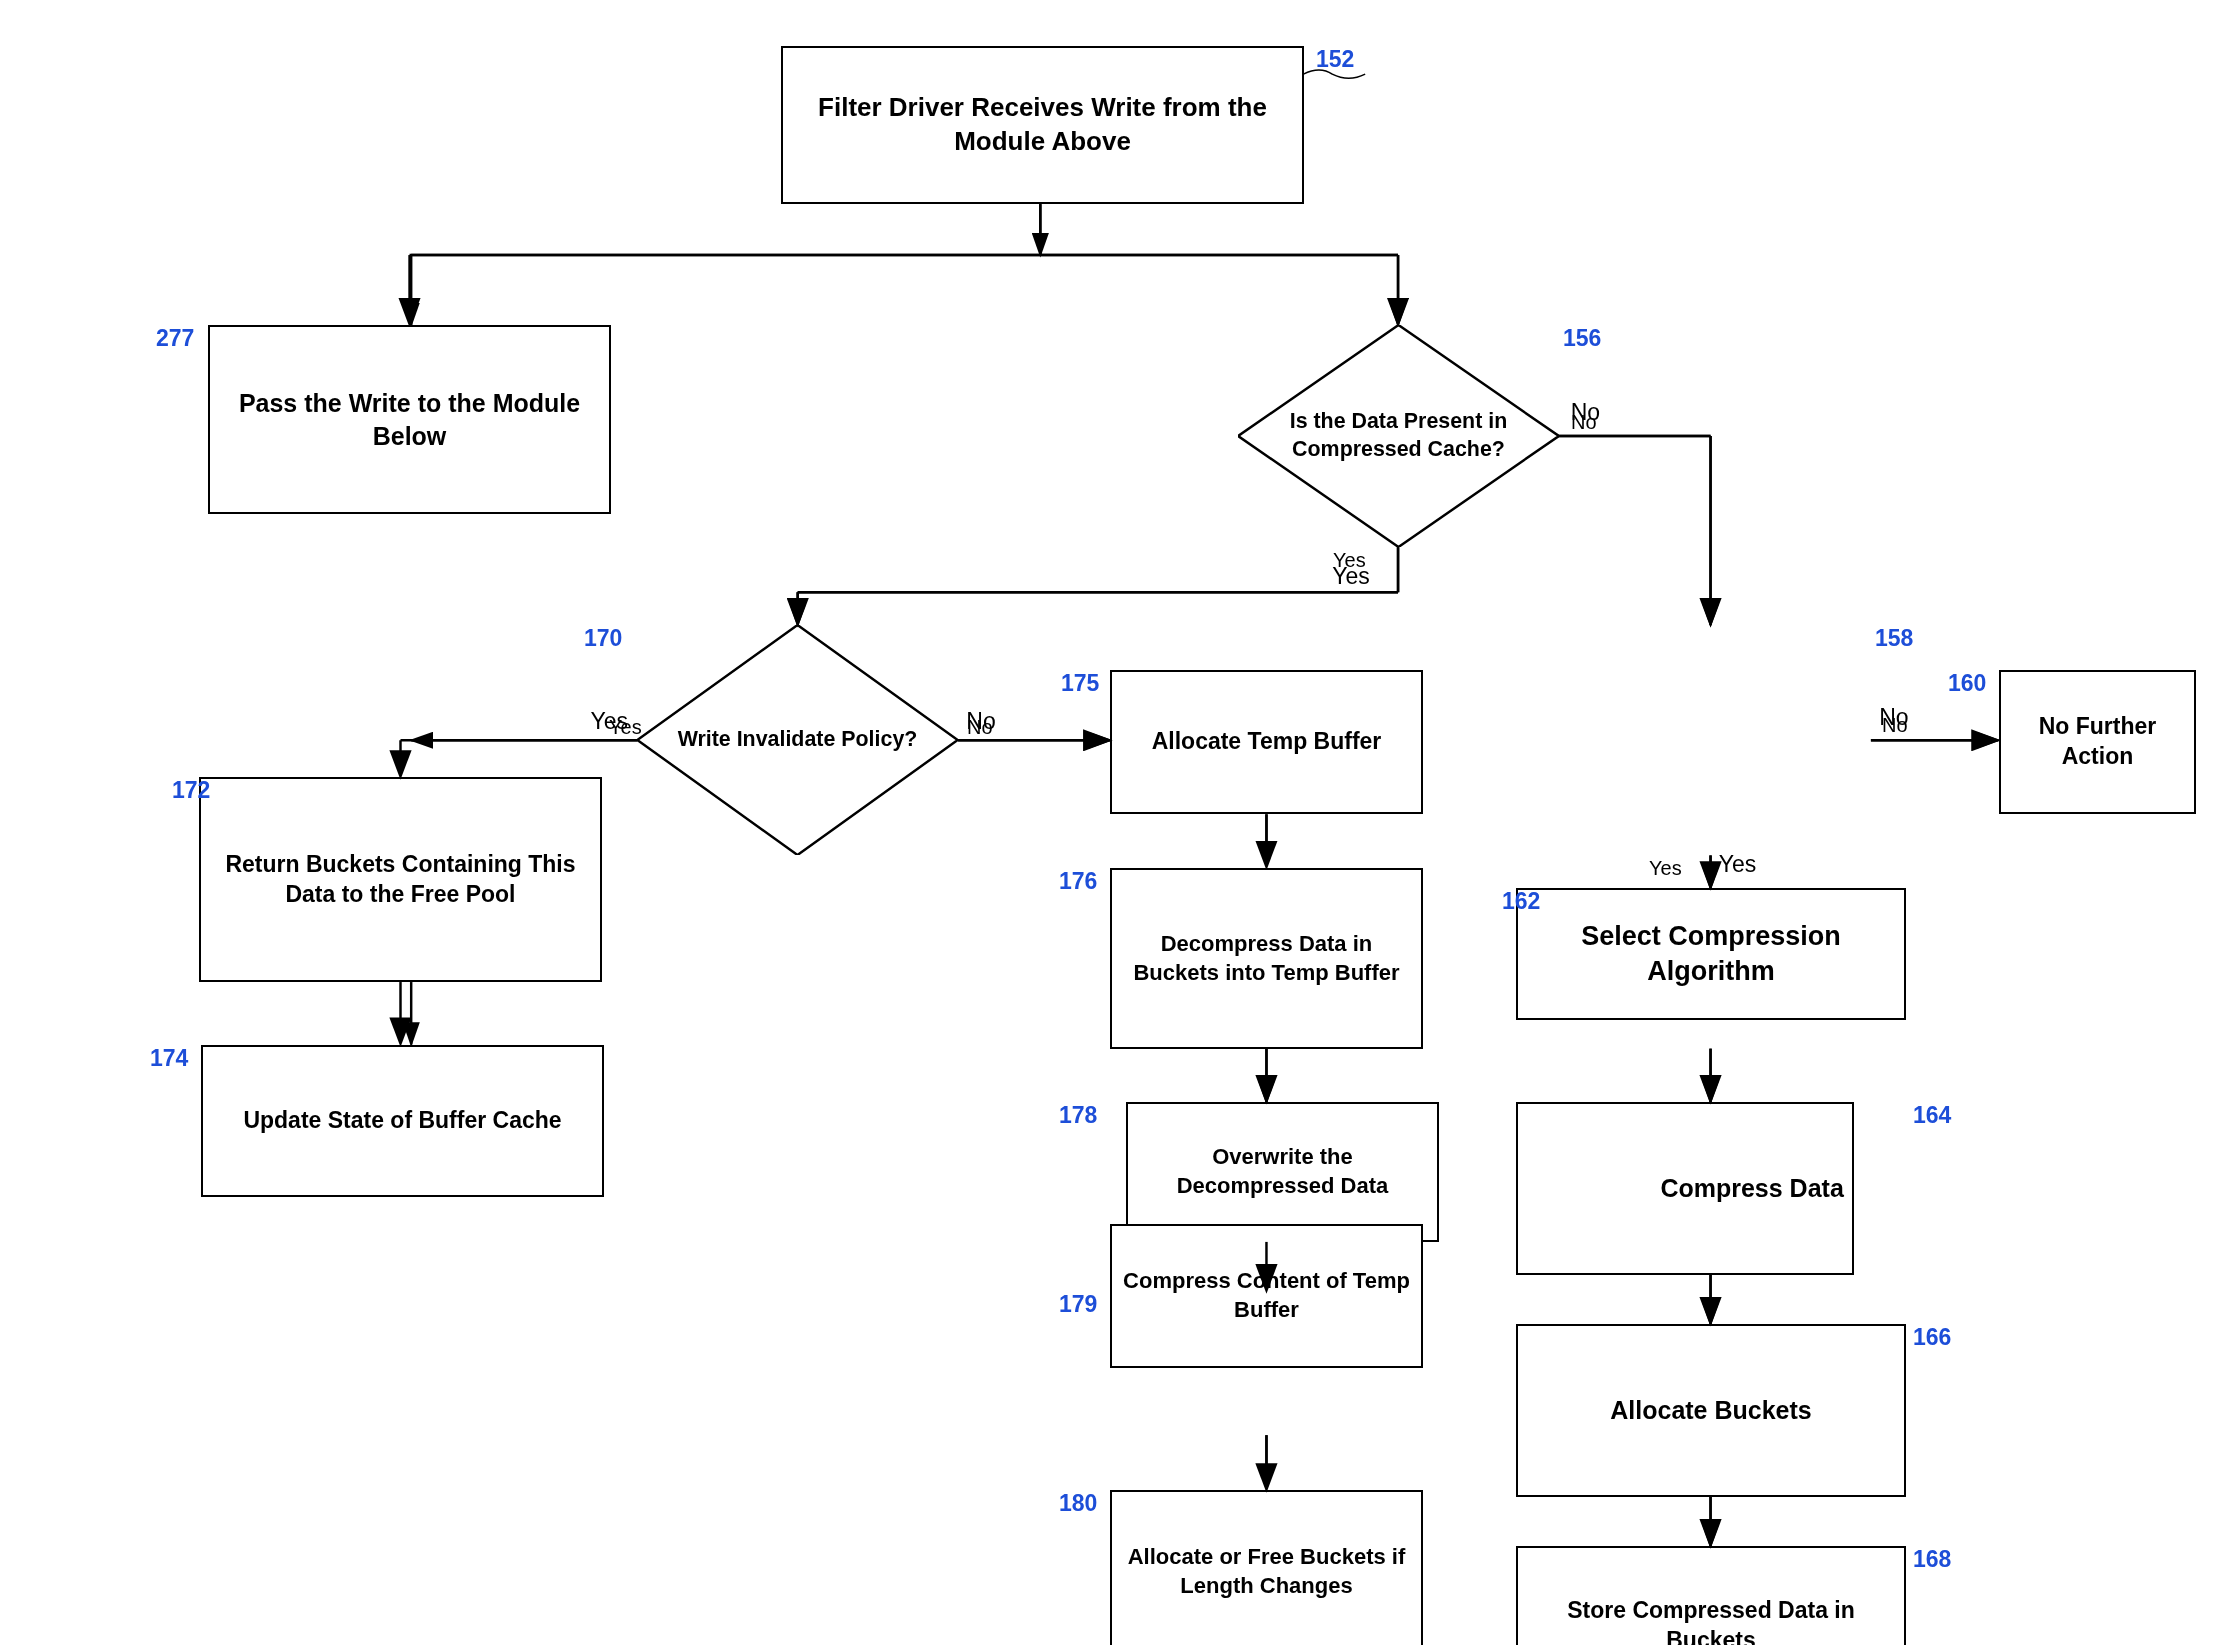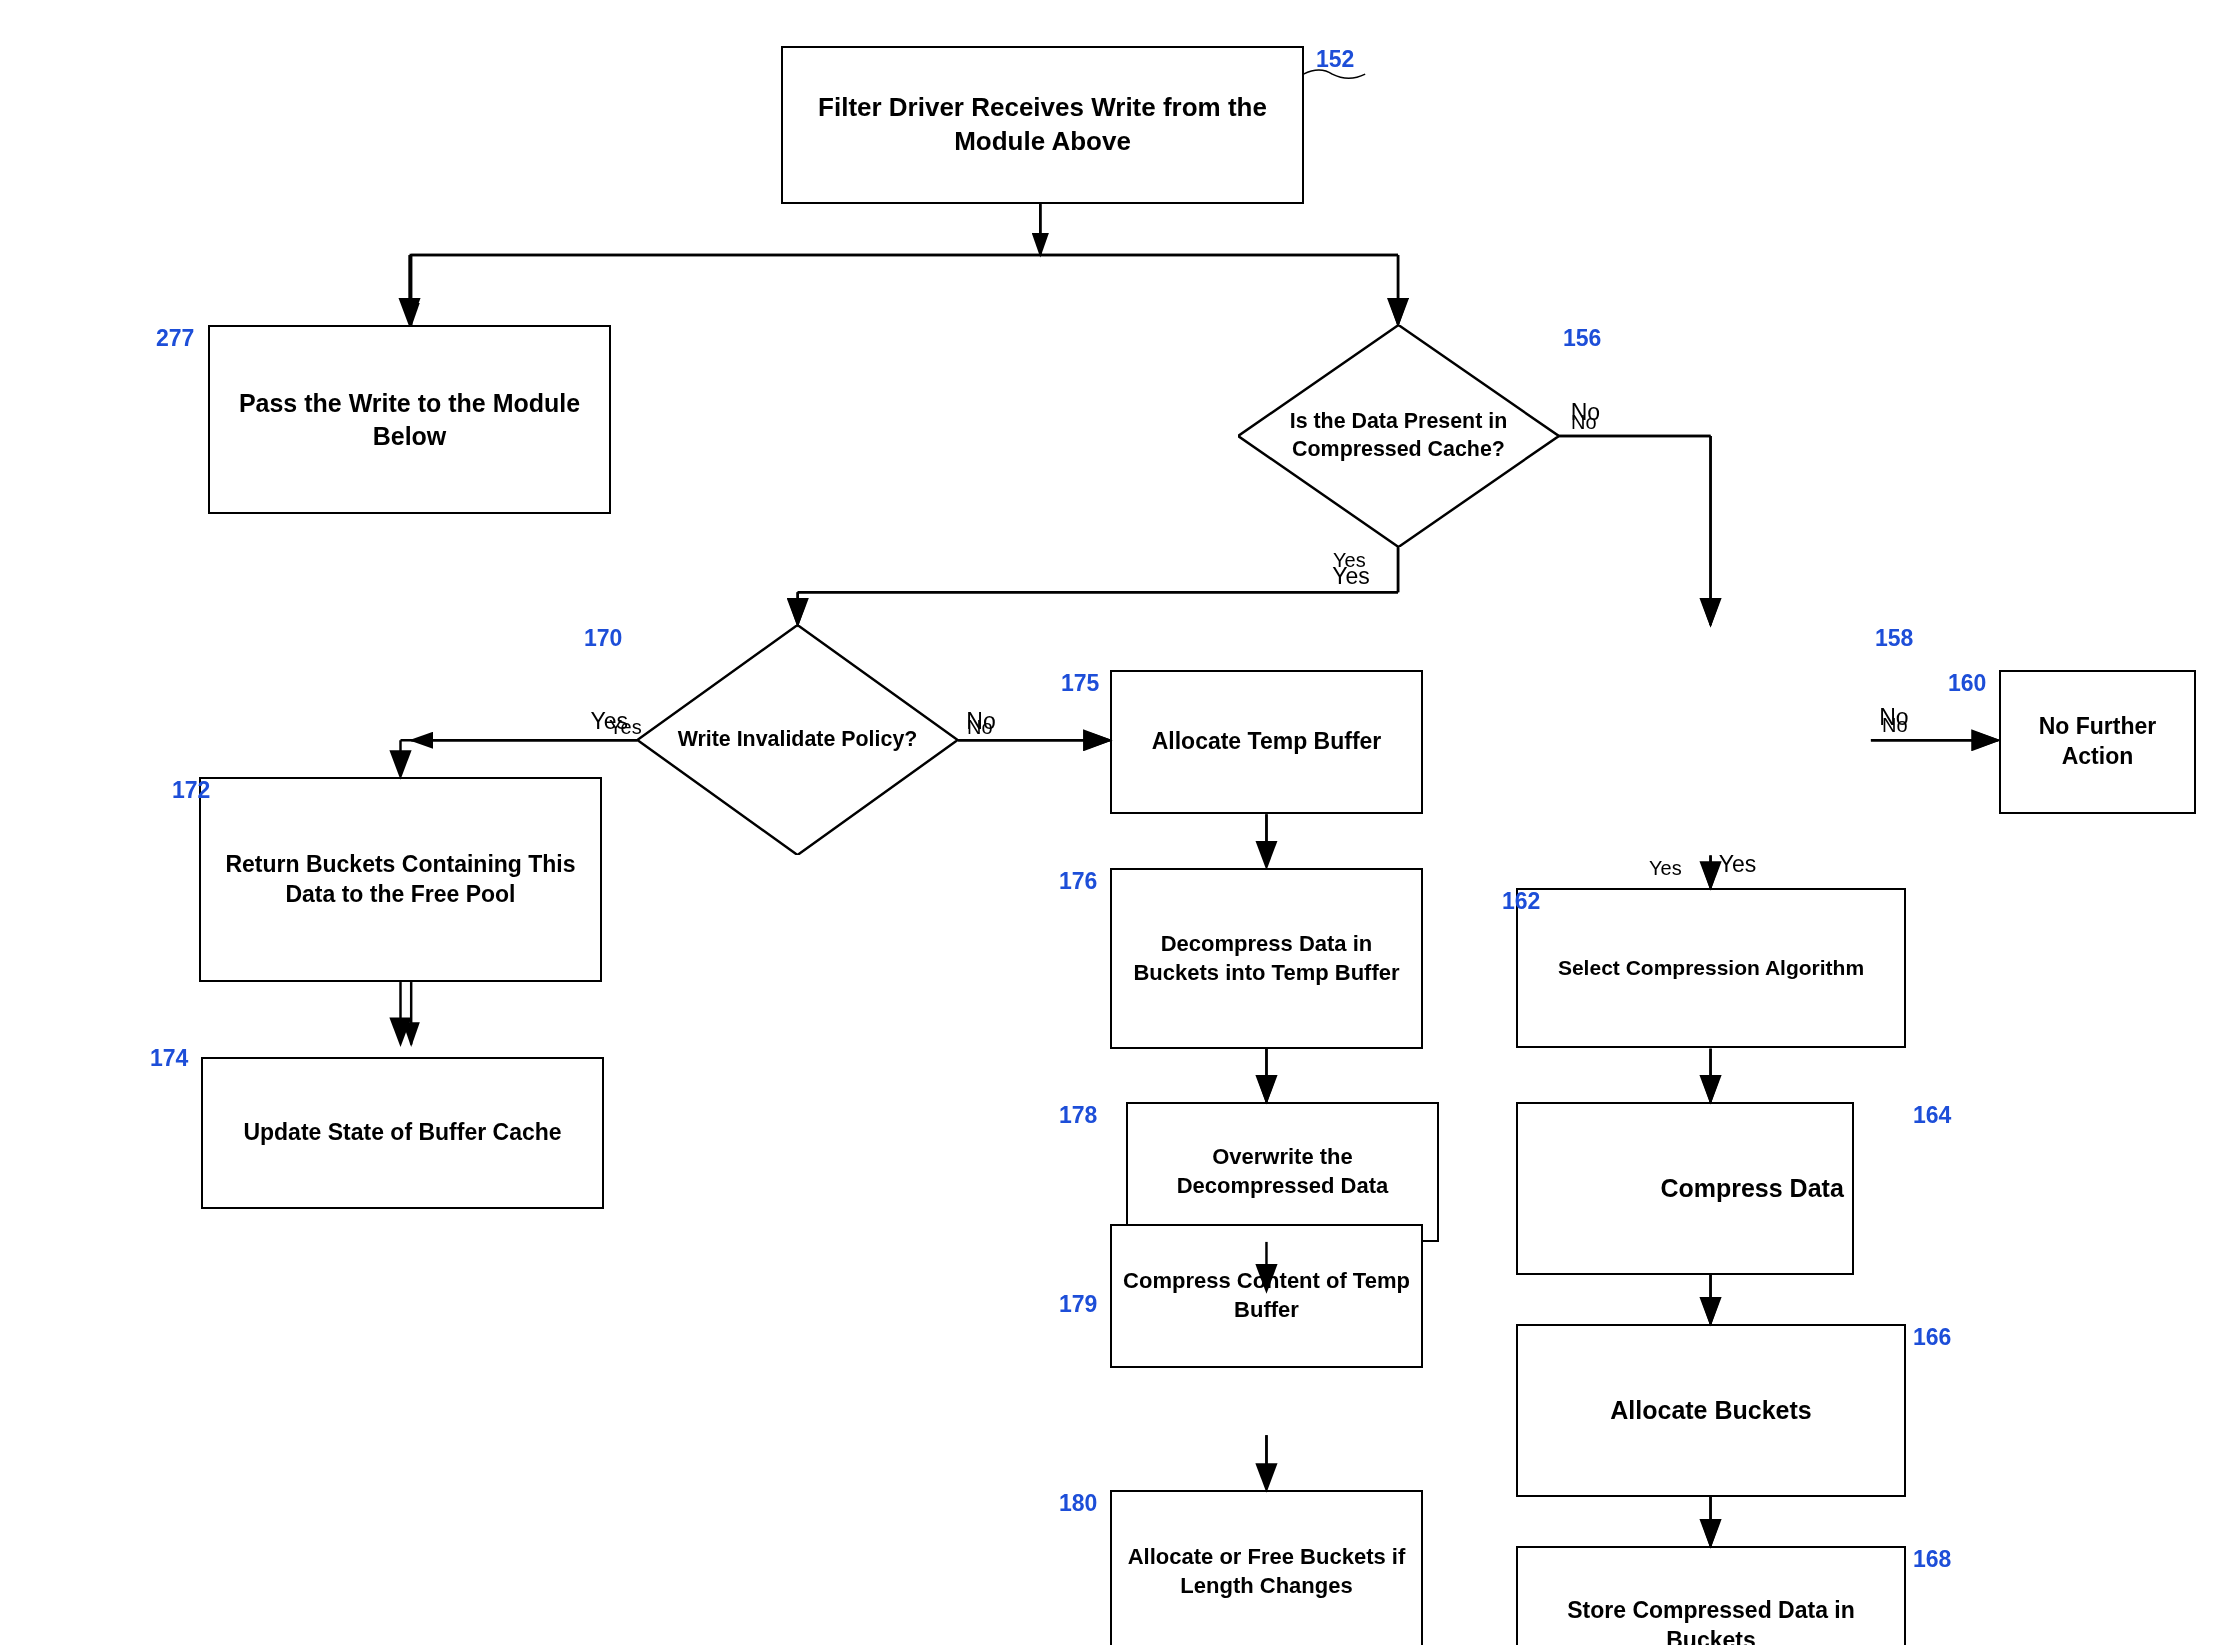--- a/index.html
+++ b/index.html
@@ -173,21 +173,21 @@
 
   <div class="label-sm" style="left:1882px; top:714px;">No</div>
 
   <div class="node-rect" style="left:199px; top:777px; width:403px; height:205px; font-size:23px;">
     <span>Return Buckets
 Containing This Data
 to the Free Pool</span>
   </div>
   <div class="label" style="left:148px; top:777px;margin-left:24px;">172</div>
 
-  <div class="node-rect" style="left:201px; top:1045px; width:403px; height:152px; font-size:23px;margin-top:12px;">
+  <div class="node-rect" style="left:201px; top:1045px; width:403px; height:152px; font-size:23px;">
     <span>Update State of Buffer
 Cache</span>
   </div>
   <div class="label" style="left:150px; top:1045px;">174</div>
 
   <div class="node-rect" style="left:1110px; top:868px; width:313px; height:181px; font-size:22px;">
     <span>Decompress Data in
 Buckets into Temp
 Buffer</span>
   </div>
@@ -205,21 +205,21 @@
   </div>
   <div class="label" style="left:1059px; top:1291px;">179</div>
 
   <div class="node-rect" style="left:1110px; top:1490px; width:313px; height:163px; font-size:22px;">
     <span>Allocate or Free
 Buckets if Length
 Changes</span>
   </div>
   <div class="label" style="left:1059px; top:1490px;">180</div>
 
-  <div class="node-rect" style="left:1516px; top:888px; width:390px; height:160px; font-size:21px;">
+  <div class="node-rect" style="left:1516px; top:888px; width:390px; height:132px; font-size:27px;">
     <span>Select Compression
 Algorithm</span>
   </div>
   <div class="label" style="left:1502px; top:888px;">162</div>
 
   <div class="node-rect" style="left:1516px; top:1102px; width:338px; height:173px; font-size:25px;justify-content:flex-end;">
     <span>Compress Data</span>
   </div>
   <div class="label" style="left:1913px; top:1102px;">164</div>
 

